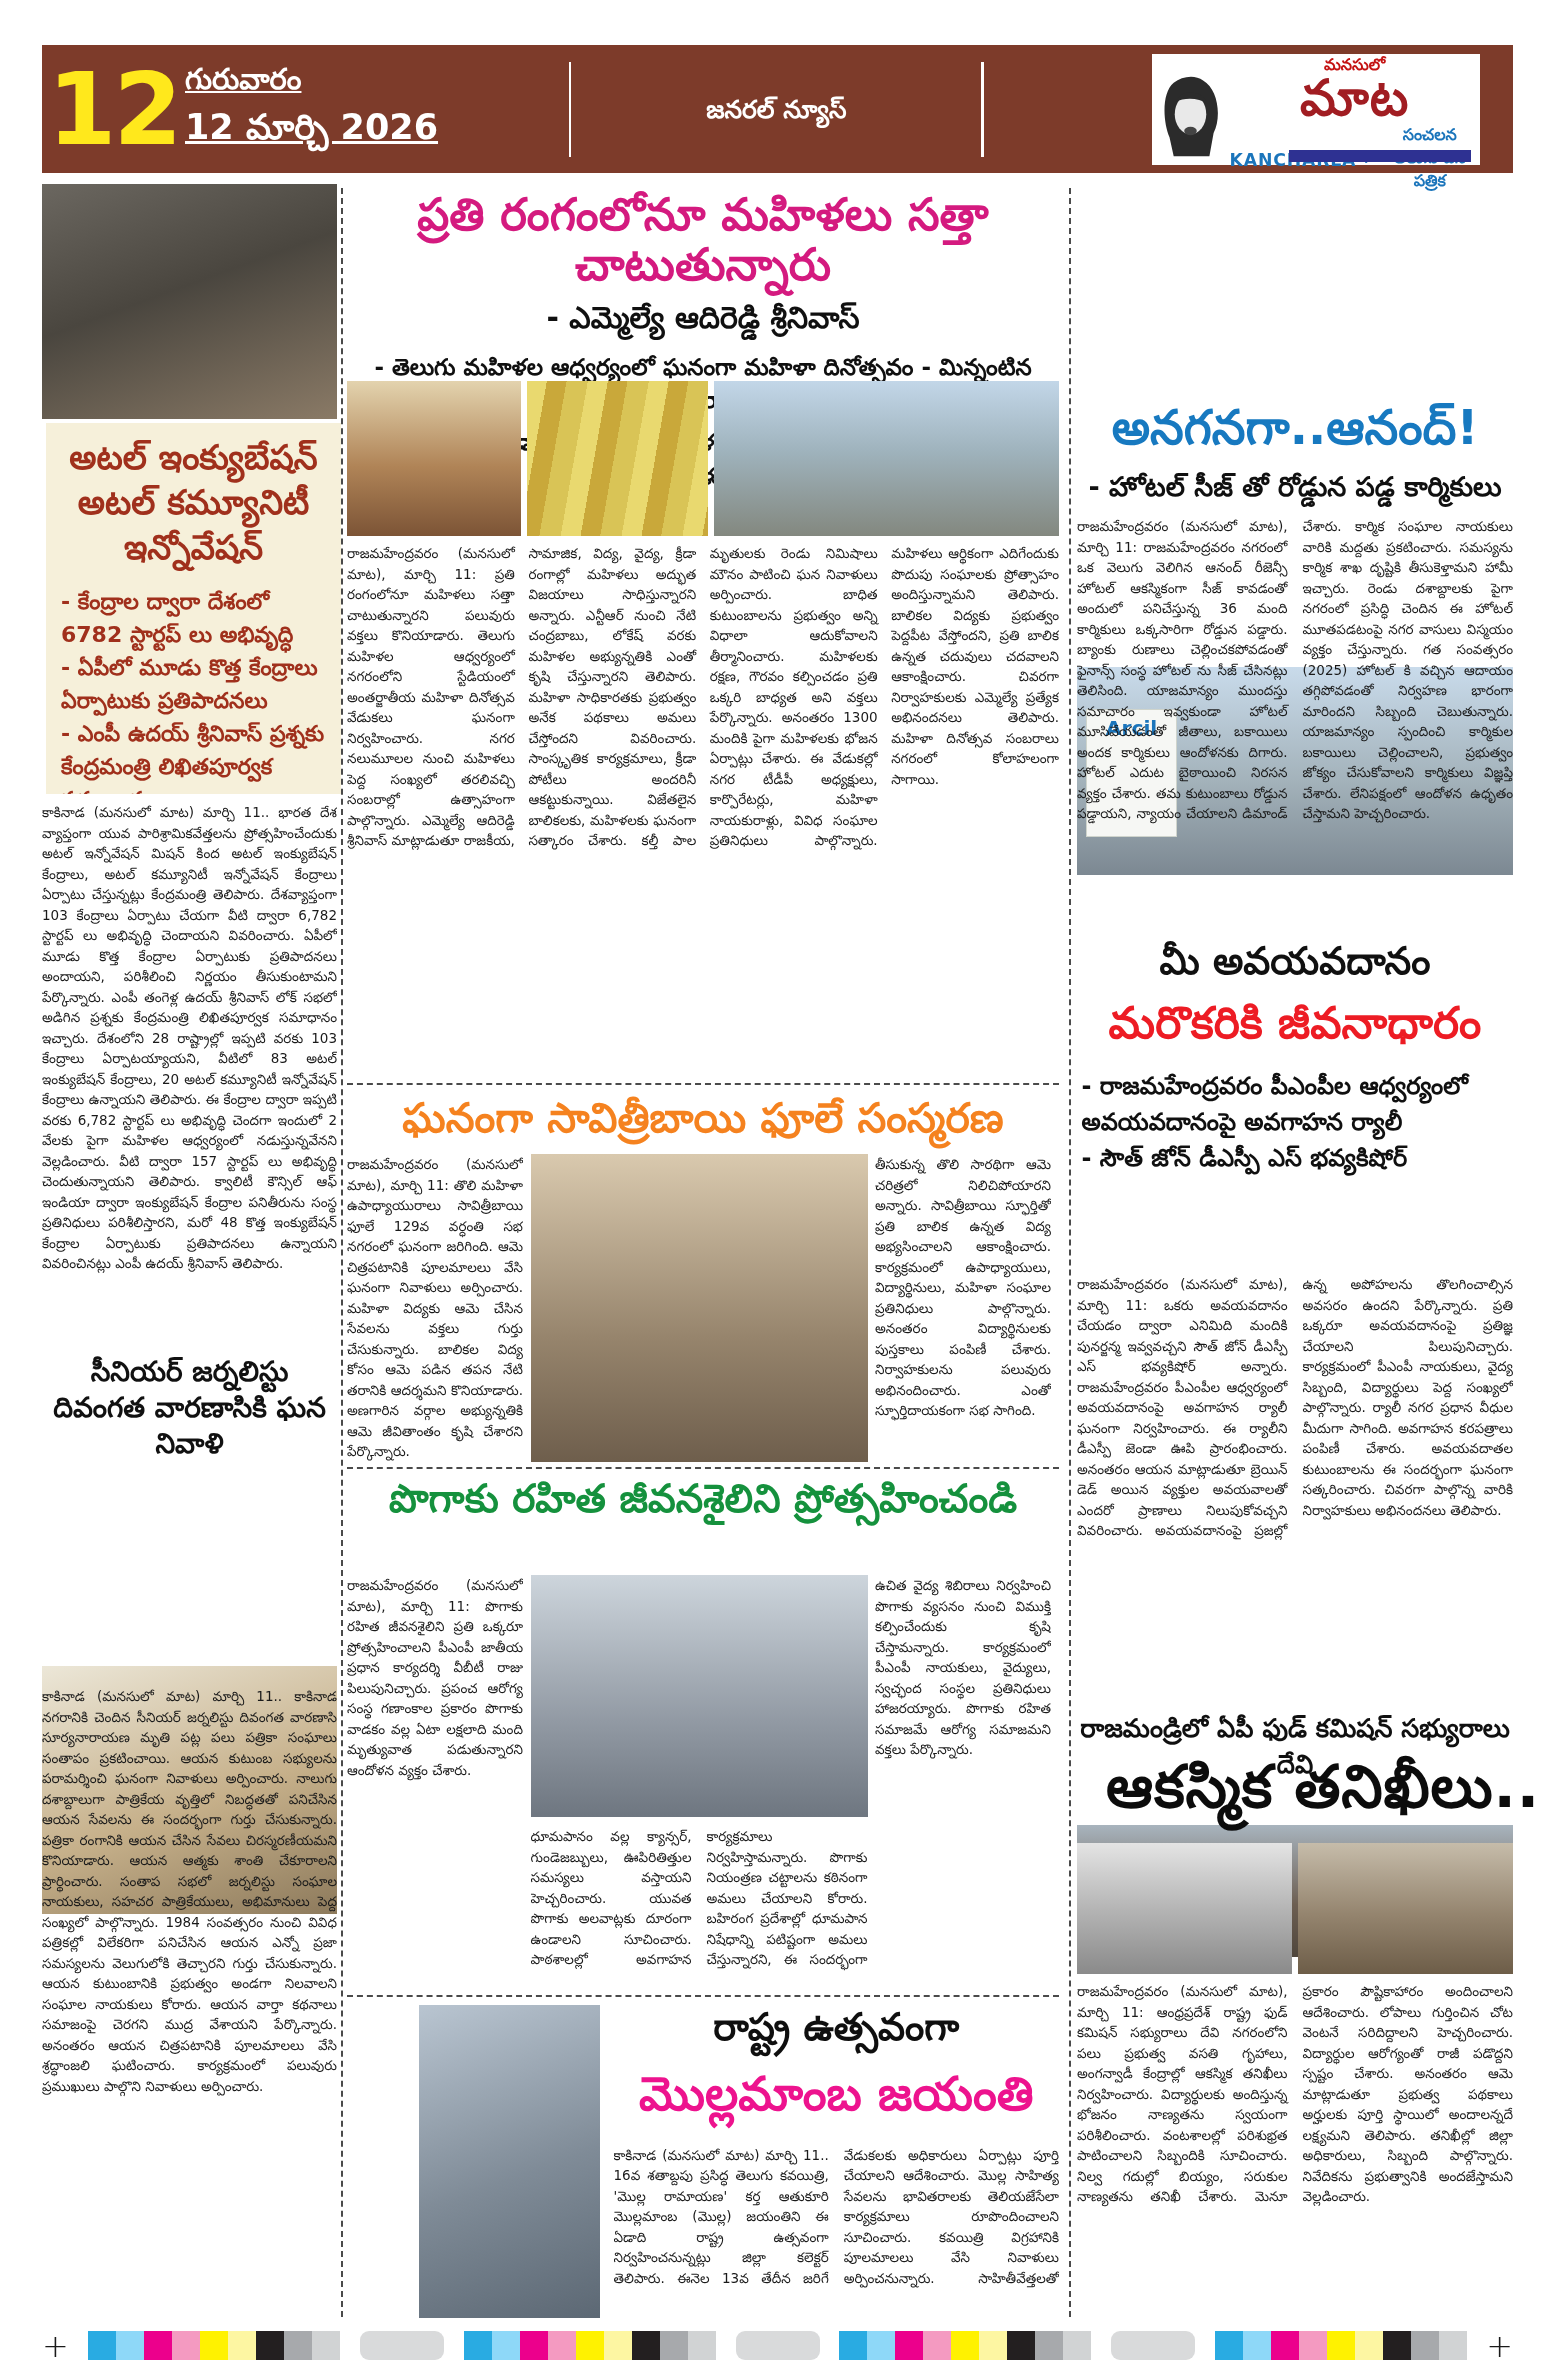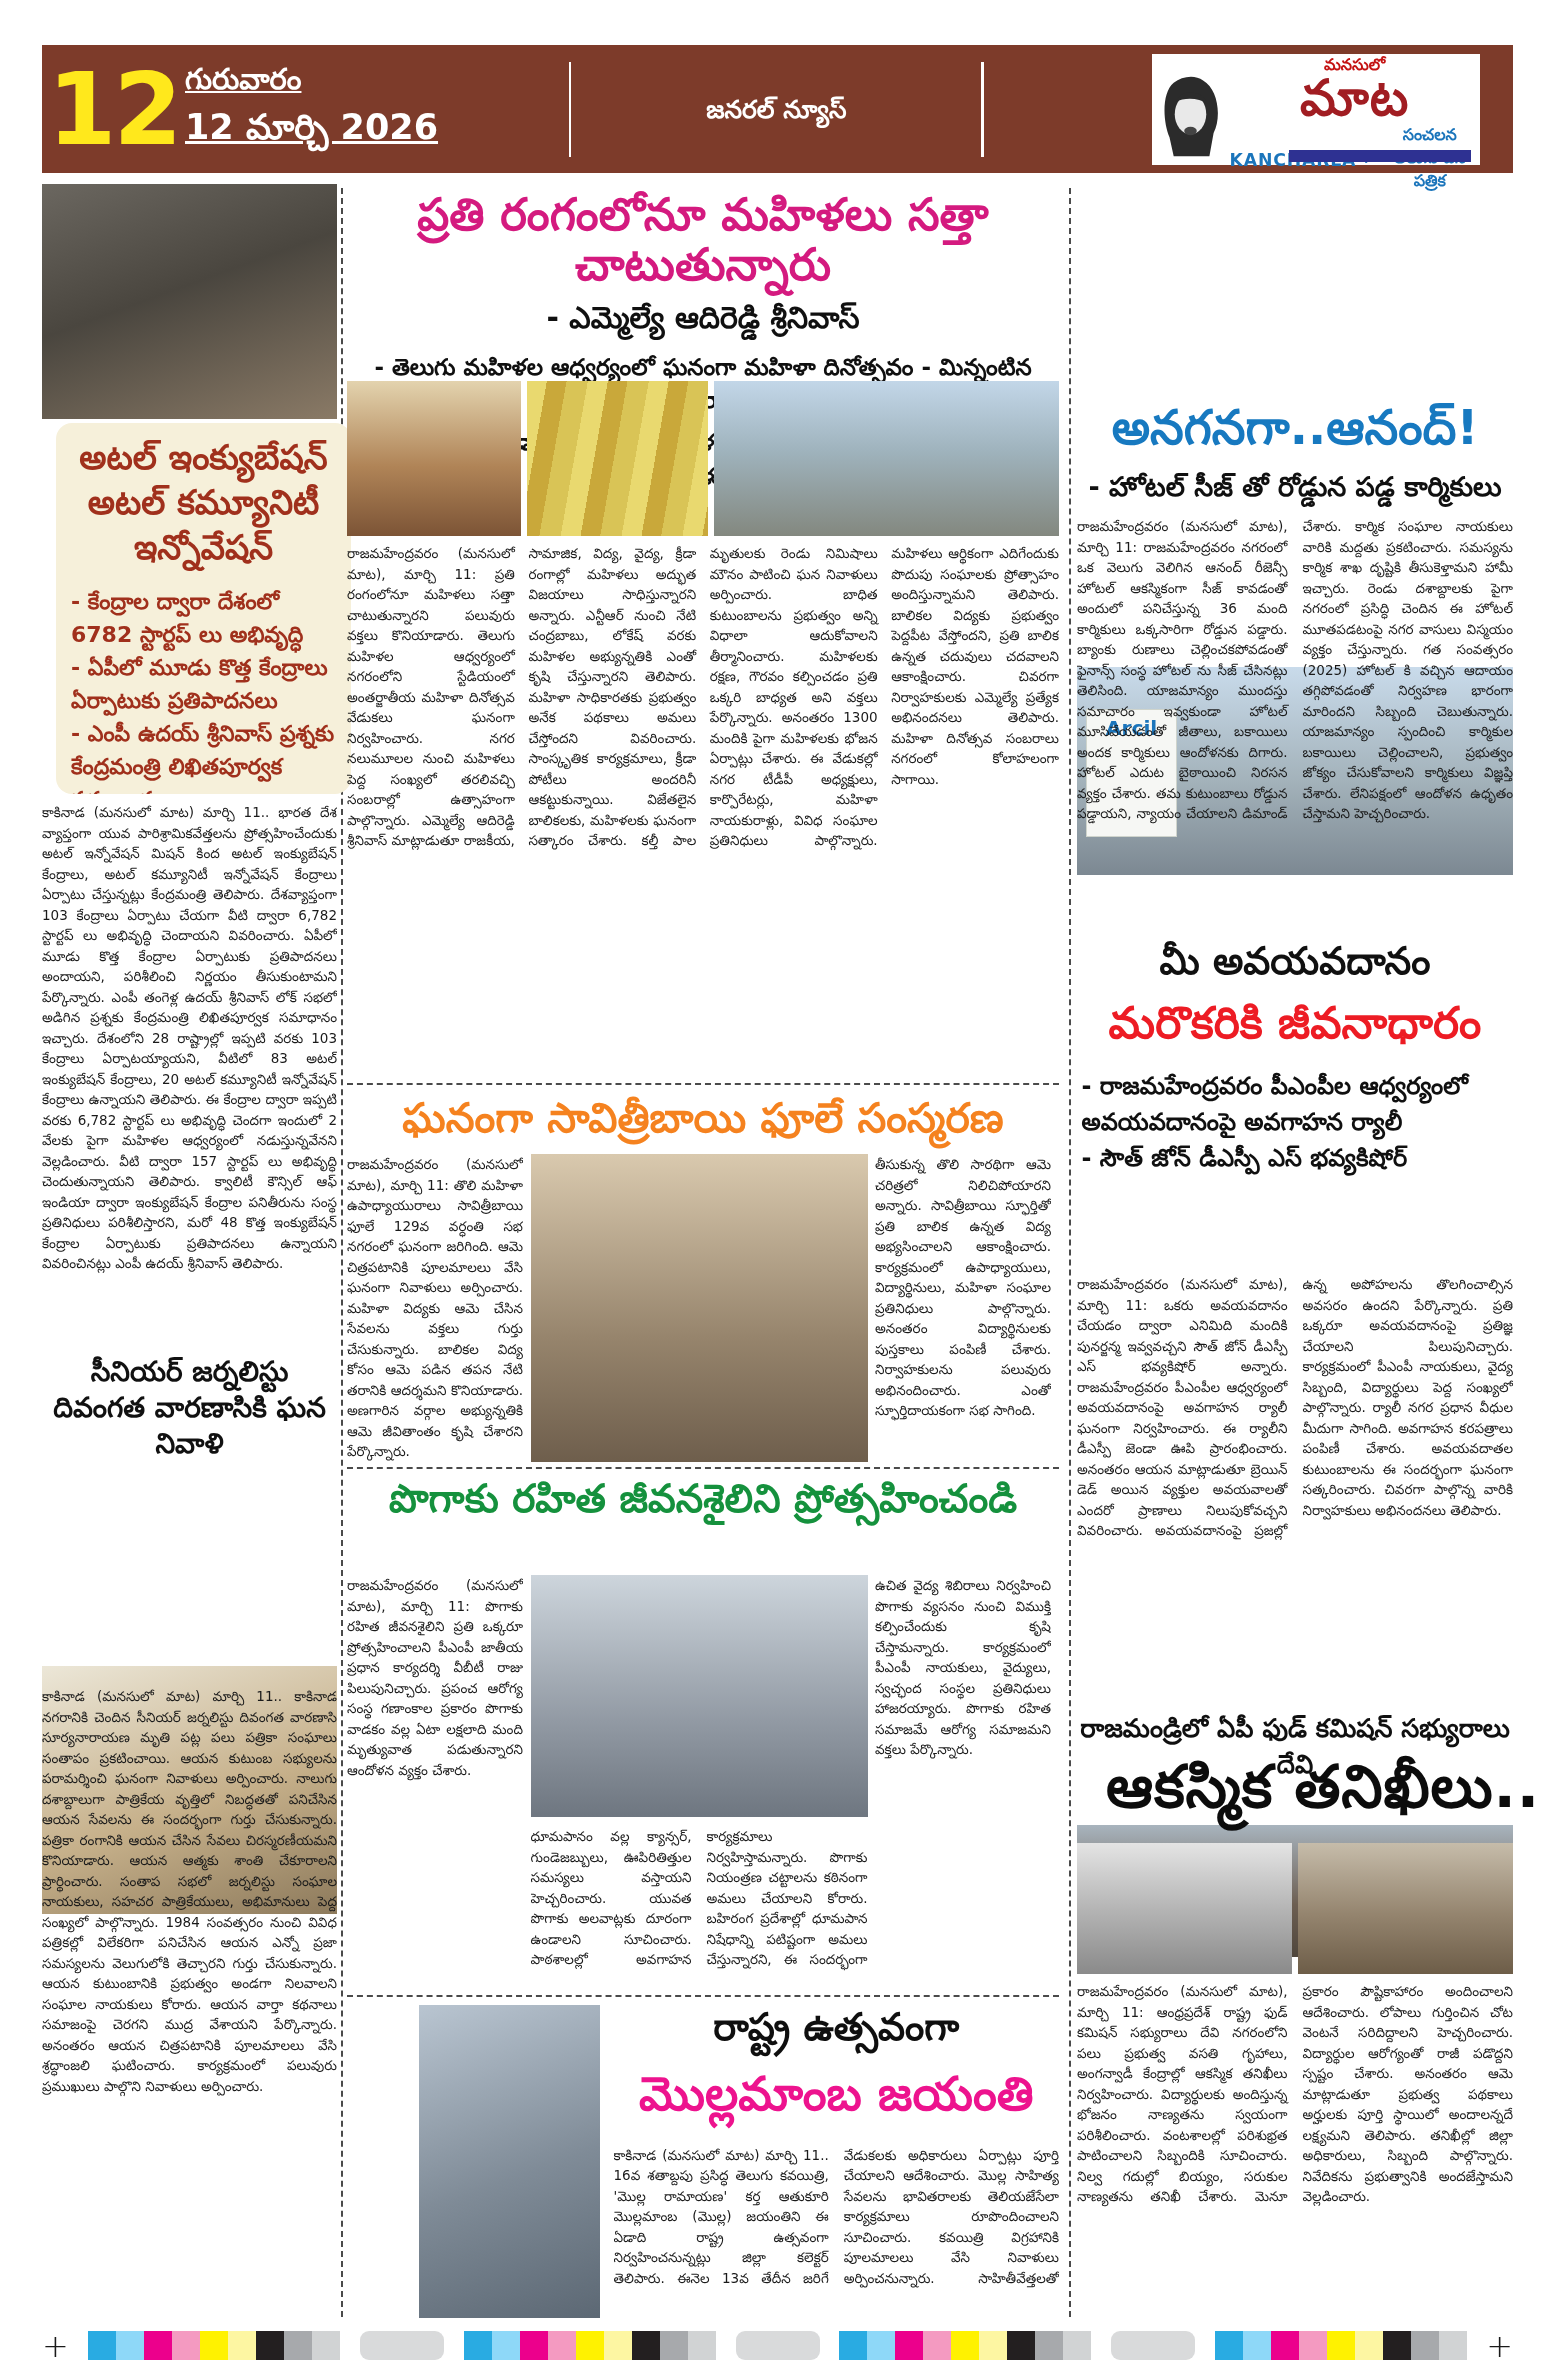--- a/index.html
+++ b/index.html
@@ -119,21 +119,21 @@
       <div class="logo-bar"></div>
     </div>
   </div>
 </div>
 
 <div class="vsep" style="left:341px;top:188px;height:2129px;"></div>
 <div class="vsep" style="left:1069px;top:188px;height:2129px;"></div>
 
 <div class="abs ph ph1" style="left:42px;top:184px;width:295px;height:235px;"></div>
 
-<div class="abs atal-box" style="left:56px;top:423px;width:277px;height:347px;border-radius:16px;">
+<div class="abs atal-box" style="left:46px;top:423px;width:277px;height:347px;">
   <div class="atal-head">అటల్ ఇంక్యుబేషన్ అటల్ కమ్యూనిటీ ఇన్నోవేషన్</div>
   <div class="atal-bullets">
     <div>- కేంద్రాల ద్వారా దేశంలో 6782 స్టార్టప్ లు అభివృద్ధి</div>
     <div>- ఏపీలో మూడు కొత్త కేంద్రాలు ఏర్పాటుకు ప్రతిపాదనలు</div>
     <div>- ఎంపీ ఉదయ్ శ్రీనివాస్ ప్రశ్నకు కేంద్రమంత్రి లిఖితపూర్వక సమాధానం</div>
   </div>
 </div>
 
 <div class="abs body-text" style="left:42px;top:802px;width:295px;height:546px;">కాకినాడ (మనసులో మాట) మార్చి 11.. భారత దేశ వ్యాప్తంగా యువ పారిశ్రామికవేత్తలను ప్రోత్సహించేందుకు అటల్ ఇన్నోవేషన్ మిషన్ కింద అటల్ ఇంక్యుబేషన్ కేంద్రాలు, అటల్ కమ్యూనిటీ ఇన్నోవేషన్ కేంద్రాలు ఏర్పాటు చేస్తున్నట్లు కేంద్రమంత్రి తెలిపారు. దేశవ్యాప్తంగా 103 కేంద్రాలు ఏర్పాటు చేయగా వీటి ద్వారా 6,782 స్టార్టప్ లు అభివృద్ధి చెందాయని వివరించారు. ఏపీలో మూడు కొత్త కేంద్రాల ఏర్పాటుకు ప్రతిపాదనలు అందాయని, పరిశీలించి నిర్ణయం తీసుకుంటామని పేర్కొన్నారు. ఎంపీ తంగెళ్ల ఉదయ్ శ్రీనివాస్ లోక్ సభలో అడిగిన ప్రశ్నకు కేంద్రమంత్రి లిఖితపూర్వక సమాధానం ఇచ్చారు. దేశంలోని 28 రాష్ట్రాల్లో ఇప్పటి వరకు 103 కేంద్రాలు ఏర్పాటయ్యాయని, వీటిలో 83 అటల్ ఇంక్యుబేషన్ కేంద్రాలు, 20 అటల్ కమ్యూనిటీ ఇన్నోవేషన్ కేంద్రాలు ఉన్నాయని తెలిపారు. ఈ కేంద్రాల ద్వారా ఇప్పటి వరకు 6,782 స్టార్టప్ లు అభివృద్ధి చెందగా ఇందులో 2 వేలకు పైగా మహిళల ఆధ్వర్యంలో నడుస్తున్నవేనని వెల్లడించారు. వీటి ద్వారా 157 స్టార్టప్ లు అభివృద్ధి చెందుతున్నాయని తెలిపారు. క్వాలిటీ కౌన్సిల్ ఆఫ్ ఇండియా ద్వారా ఇంక్యుబేషన్ కేంద్రాల పనితీరును సంస్థ ప్రతినిధులు పరిశీలిస్తారని, మరో 48 కొత్త ఇంక్యుబేషన్ కేంద్రాల ఏర్పాటుకు ప్రతిపాదనలు ఉన్నాయని వివరించినట్లు ఎంపీ ఉదయ్ శ్రీనివాస్ తెలిపారు.</div>
 

